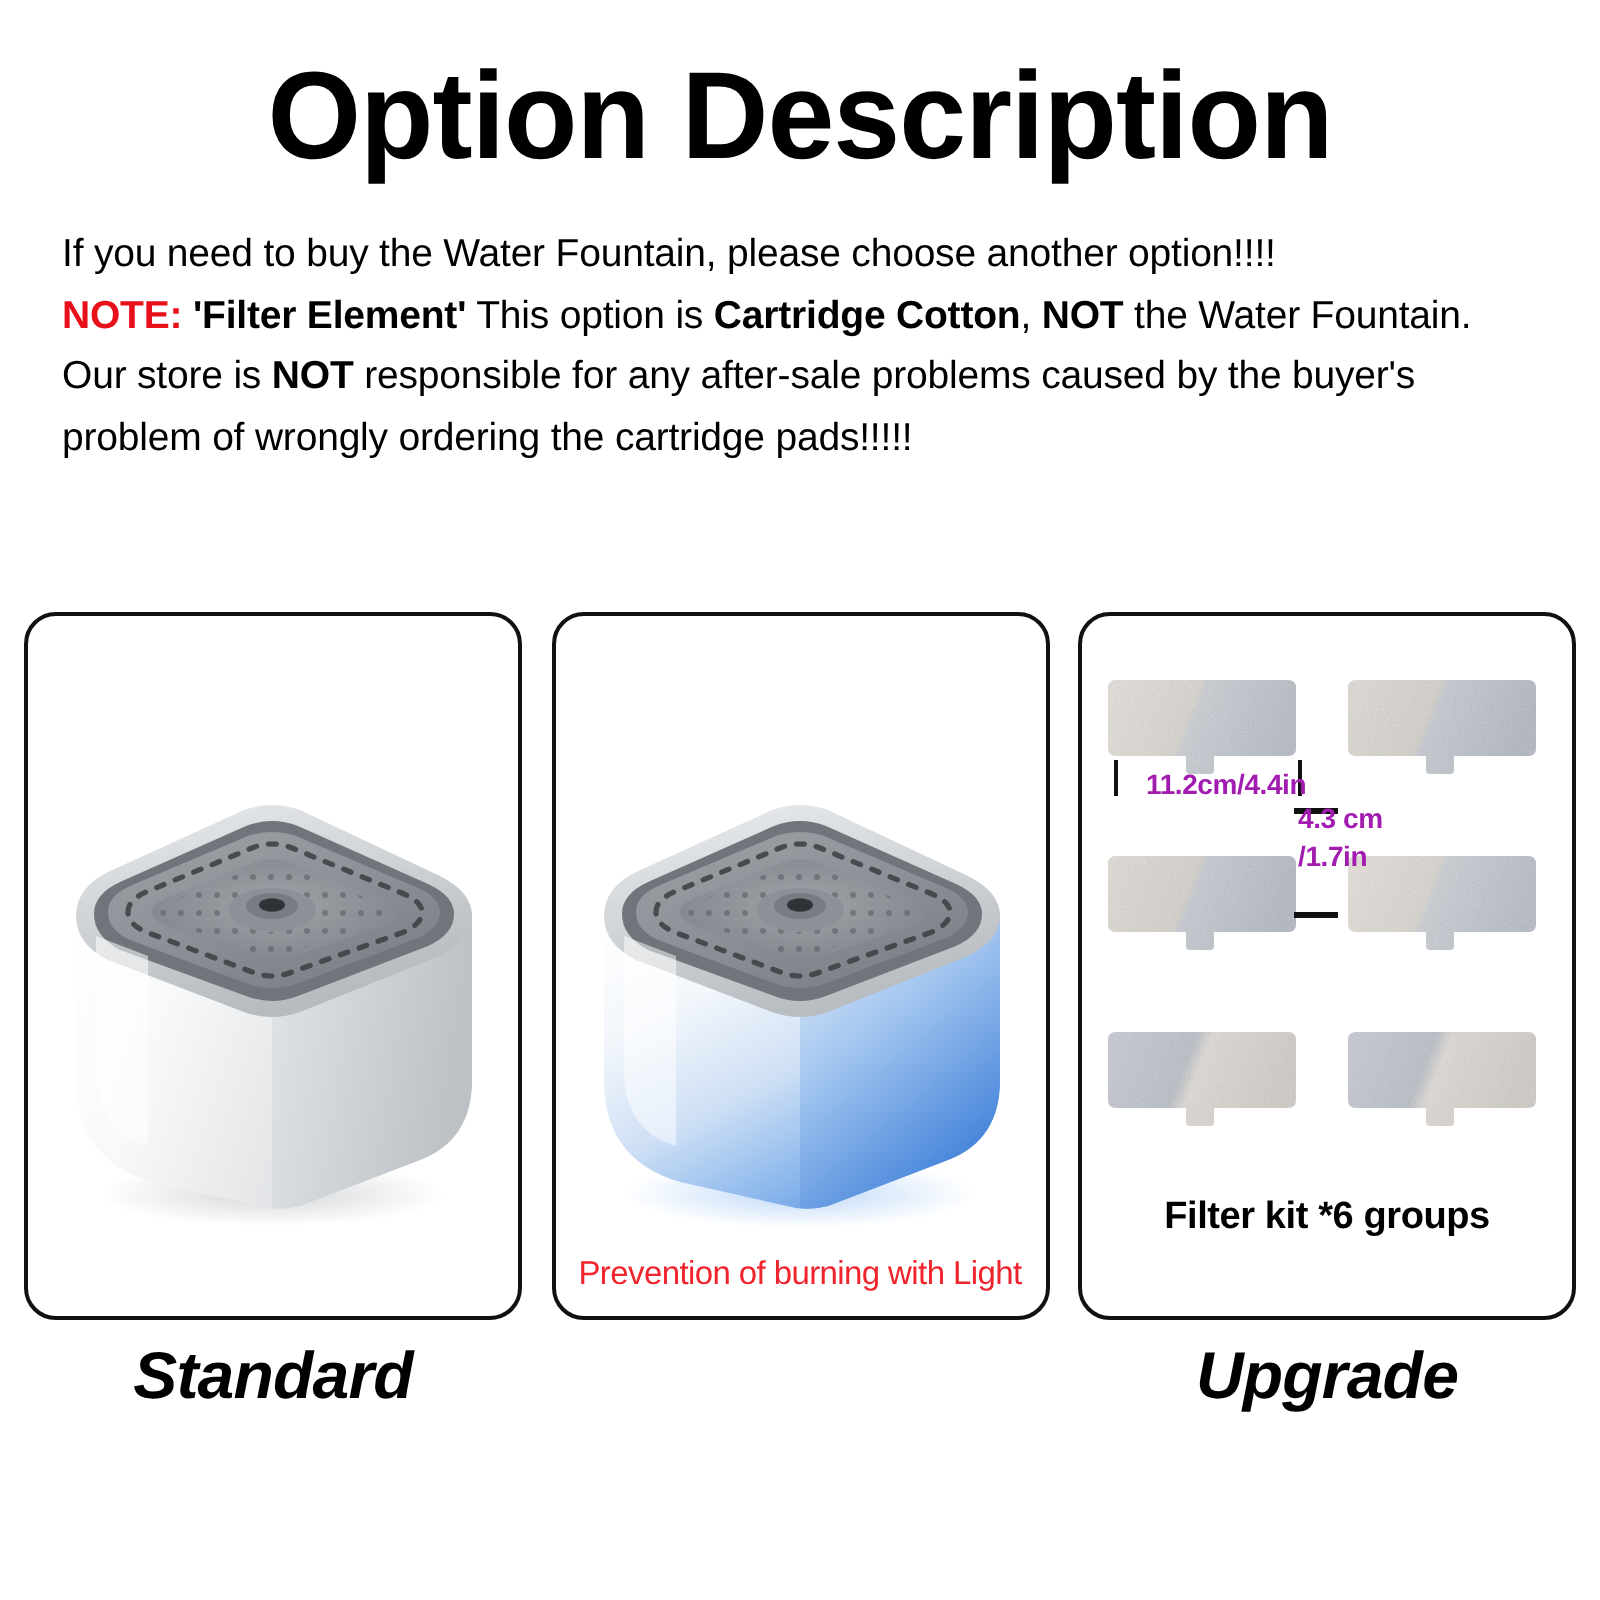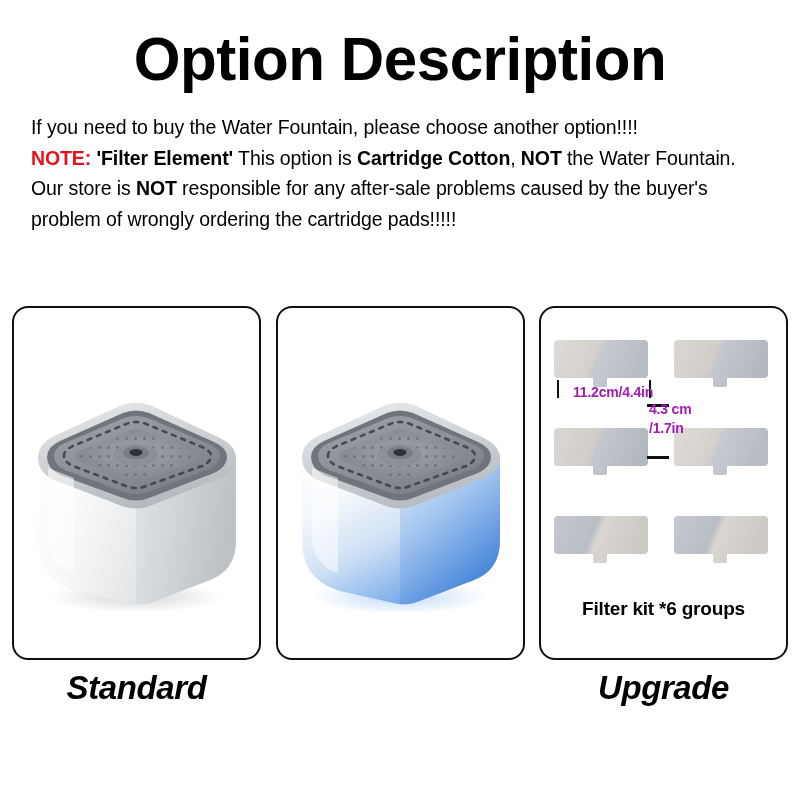--- a/index.html
+++ b/index.html
@@ -414,20 +414,21 @@
                L 72 153.5
                Q 66 151 66 148 Z" fill="url(#dotsUp)" opacity="0.85"></path>
 
       <ellipse cx="122" cy="147" rx="22" ry="11" fill="#8b9196"></ellipse>
       <ellipse cx="122" cy="145" rx="13" ry="6.5" fill="#767c81"></ellipse>
       <ellipse cx="122" cy="144.5" rx="6.5" ry="3.4" fill="#2f3337"></ellipse>
 
       <path d="M 34 160 L 34 228 Q 34 252 52 262 L 60 265 L 60 170 Z" fill="#ffffff" opacity="0.5"></path>
     </svg>
 
+    <div class="led-caption">Prevention of burning with Light</div>
   </div>
 
   <div class="panel">
     <svg class="product-art" width="245" height="350" viewBox="0 0 245 350">
       <defs>
         <linearGradient id="padA" x1="0" y1="0" x2="1" y2="0.2">
           <stop offset="0" stop-color="#e3ded8"></stop>
           <stop offset="0.48" stop-color="#d8d3cd"></stop>
           <stop offset="0.52" stop-color="#c9cdd3"></stop>
           <stop offset="1" stop-color="#b6bcc4"></stop>

